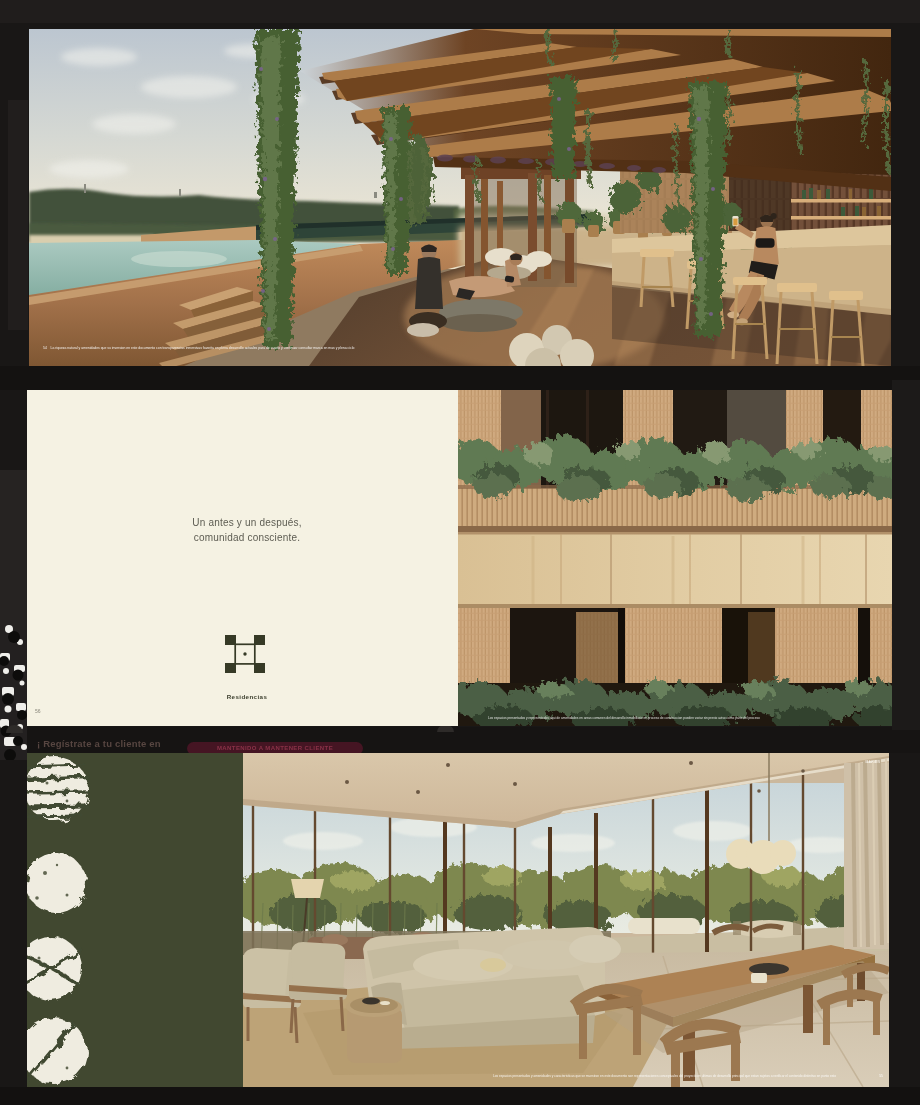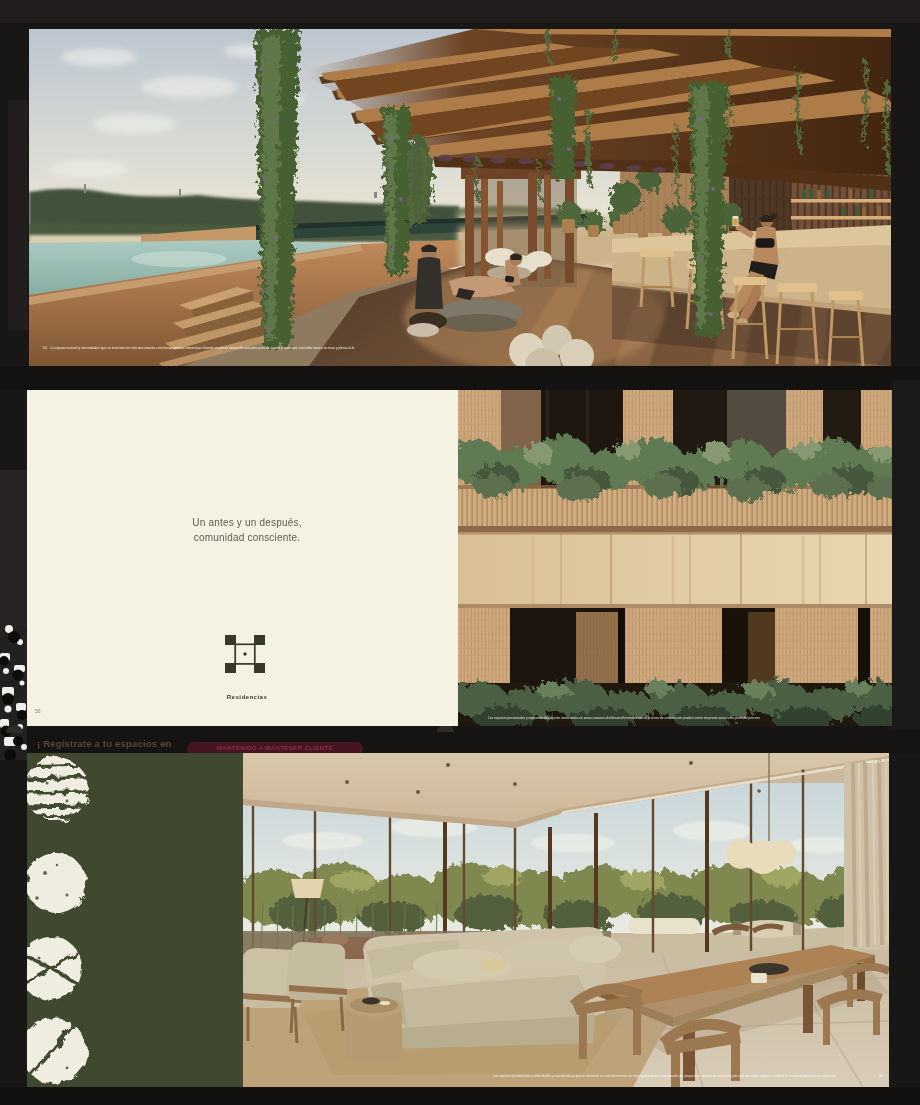--- a/index.html
+++ b/index.html
@@ -38,21 +38,21 @@
 <circle cx="18" cy="60" r="5.5"></circle>
 <circle cx="8" cy="84" r="6"></circle>
 <circle cx="22" cy="100" r="5"></circle>
 <circle cx="6" cy="116" r="5.5"></circle>
 <circle cx="18" cy="126" r="5"></circle>
 <circle cx="10" cy="140" r="6"></circle>
 </g>
 </svg>
 <div class="abs" style="left:6px;top:725px;width:17px;height:8px;background:#2e2b29;border-radius:8px 8px 0 0"></div>
 <div class="abs" style="left:437px;top:725px;width:17px;height:7px;background:#2e2b29;border-radius:8px 8px 0 0"></div>
-<div class="abs" style="left:37px;top:738px;color:#574641;font-size:9.5px;font-weight:bold;letter-spacing:.2px">¡ Regístrate a tu espacios en</div>
+<div class="abs" style="left:37px;top:738px;color:#574641;font-size:9.5px;font-weight:bold;letter-spacing:.2px">¡ Regístrate a tu cliente en</div>
 <div class="abs" style="left:187px;top:742px;width:176px;height:13px;background:#451523;border-radius:7px;color:#8a3248;font-size:6px;font-weight:bold;text-align:center;line-height:13px;letter-spacing:.4px">MANTENIDO A MANTENER CLIENTE</div>
 
 <div class="abs" style="left:29px;top:29px;width:862px;height:337px;background:#8f7a60">
 <svg width="862" height="337" viewBox="0 0 862 337">
 <defs>
 <linearGradient id="skyg" x1="0" y1="0" x2="0" y2="1">
 <stop offset="0" stop-color="#bcc6d0"></stop>
           <stop offset=".45" stop-color="#d5d8d3"></stop>
           <stop offset=".78" stop-color="#e9e4d4"></stop>
           <stop offset="1" stop-color="#eee5cf"></stop>

